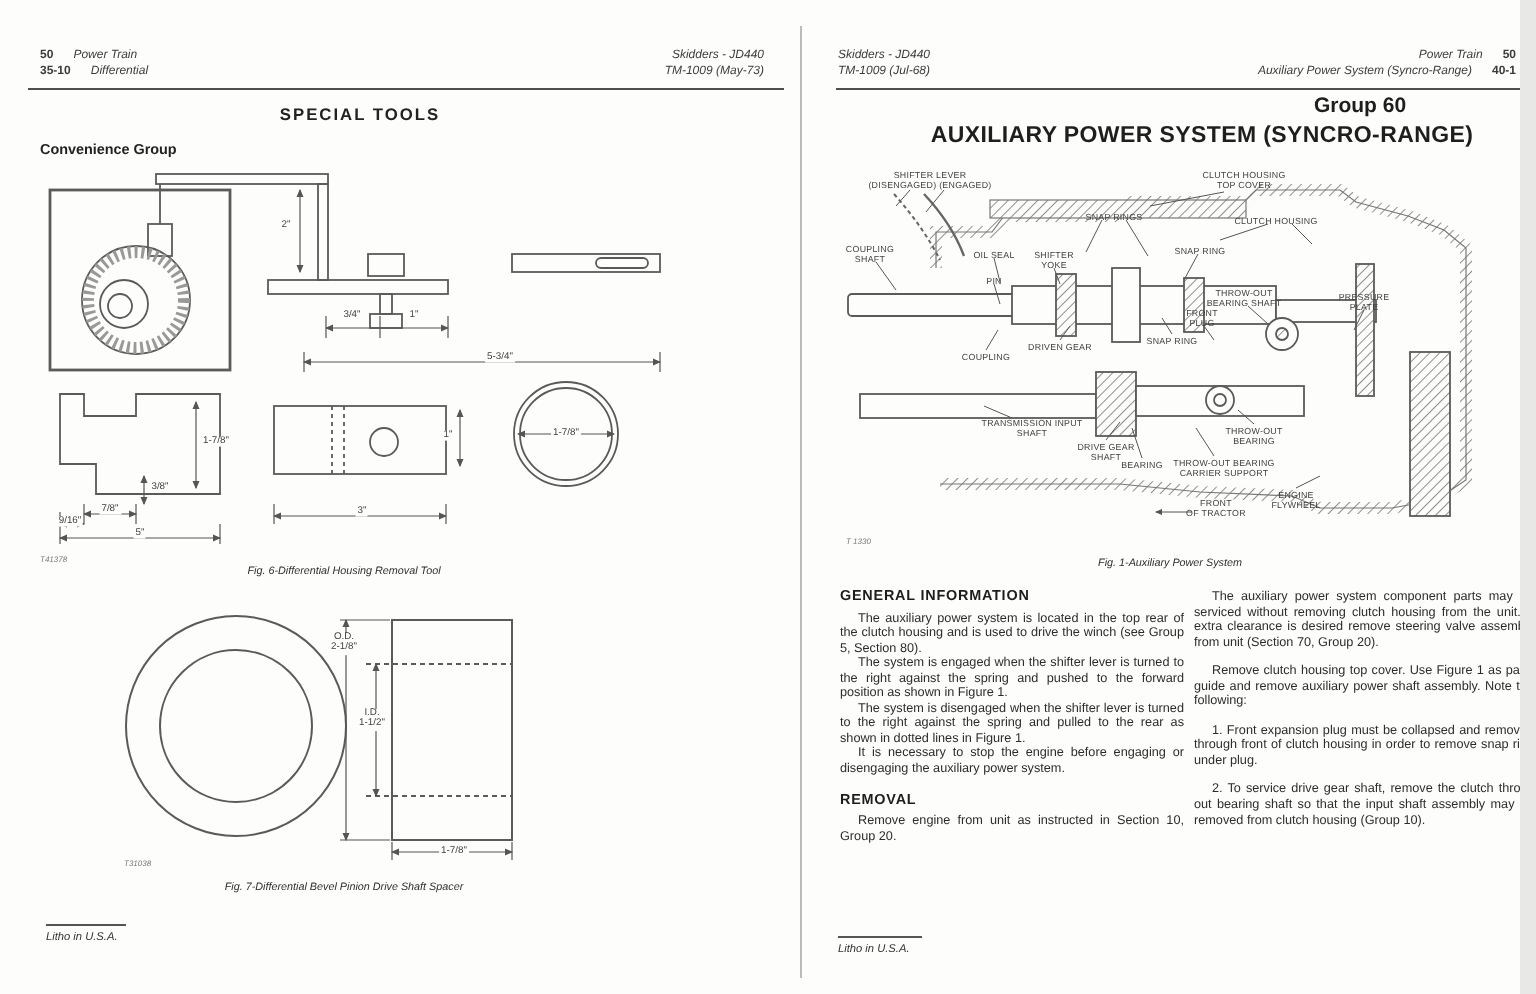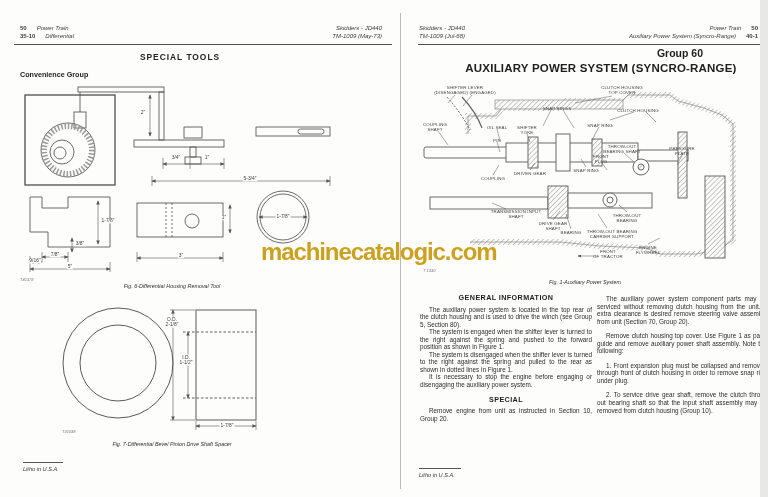--- a/index.html
+++ b/index.html
@@ -22,21 +22,21 @@
   .fig-label{position:absolute;transform:translateX(-50%);font-size:4.4px;line-height:5px;
              text-align:center;white-space:pre-line;color:#3f3f3f;letter-spacing:.15px;z-index:3;pointer-events:none;}
   .dim-label{position:absolute;transform:translate(-50%,-50%);font-size:4.9px;line-height:5.4px;
              text-align:center;white-space:pre-line;color:#3f3f3f;background:#fdfdfb;padding:0 1px;z-index:3;pointer-events:none;}
   .caption{position:absolute;transform:translateX(-50%);font-size:5.4px;font-style:italic;color:#2f2f2f;white-space:nowrap;z-index:3;}
   .figcode{position:absolute;font-size:4px;font-style:italic;color:#777;z-index:3;}
   
   .col{position:absolute;font-size:6.35px;line-height:7.55px;text-align:justify;color:#2c2c2c;z-index:2;}
   .col p{margin:0;text-indent:9px;}
   .col.col2 p{margin-bottom:7px;}
-  .sec-head{font-size:7.2px;font-weight:bold;text-align:center;letter-spacing:.4px;color:#1d1d1d;margin:0 0 4px 0;}
+  .sec-head{font-size:7.2px;font-weight:bold;text-align:left;letter-spacing:.4px;color:#1d1d1d;margin:0 0 4px 0;}
   .sec-head.removal{margin-top:7px;}
   
   .litho{font-size:5.6px;font-style:italic;color:#333;white-space:nowrap;}
   .litho-rule{position:absolute;height:1px;background:#555;z-index:2;}
   
   .watermark{position:absolute;left:261px;top:238px;font-size:24px;font-weight:bold;letter-spacing:-1.1px;
              white-space:nowrap;z-index:5;pointer-events:none;}
 </style>
 </head>
 <body>
@@ -286,32 +286,31 @@
     <div class="caption" style="left:585px;top:279px;">Fig. 1-Auxiliary Power System</div>
 
     <div class="col" style="left:420px;top:294px;width:172px;">
       <div class="sec-head">GENERAL INFORMATION</div>
       <div>
           <p>The auxiliary power system is located in the top rear of the clutch housing and is used to drive the winch (see Group 5, Section 80).</p>
           <p>The system is engaged when the shifter lever is turned to the right against the spring and pushed to the forward position as shown in Figure 1.</p>
           <p>The system is disengaged when the shifter lever is turned to the right against the spring and pulled to the rear as shown in dotted lines in Figure 1.</p>
           <p>It is necessary to stop the engine before engaging or disengaging the auxiliary power system.</p>
         </div>
-      <div class="sec-head removal">SPECIAL</div>
+      <div class="sec-head removal">REMOVAL</div>
       <div>
           <p>Remove engine from unit as instructed in Section 10, Group 20.</p>
         </div>
     </div>
 
     <div class="col col2" style="left:597px;top:295px;width:170px;">
         <p>The auxiliary power system component parts may be serviced without removing clutch housing from the unit. If extra clearance is desired remove steering valve assembly from unit (Section 70, Group 20).</p>
         <p>Remove clutch housing top cover. Use Figure 1 as parts guide and remove auxiliary power shaft assembly. Note the following:</p>
         <p>1. Front expansion plug must be collapsed and removed through front of clutch housing in order to remove snap ring under plug.</p>
         <p>2. To service drive gear shaft, remove the clutch throw-out bearing shaft so that the input shaft assembly may be removed from clutch housing (Group 10).</p>
       </div>
 
     <div class="litho-rule" style="left:419px;top:468px;width:42px;"></div>
     <div class="txt litho" style="left:419px;top:472px;">Litho in U.S.A.</div>
   </div>
 
-  <div class="watermark" style="color: rgb(205, 161, 31);">machinecatalogic.com</div>
 
 </div>
 
 </body></html>

